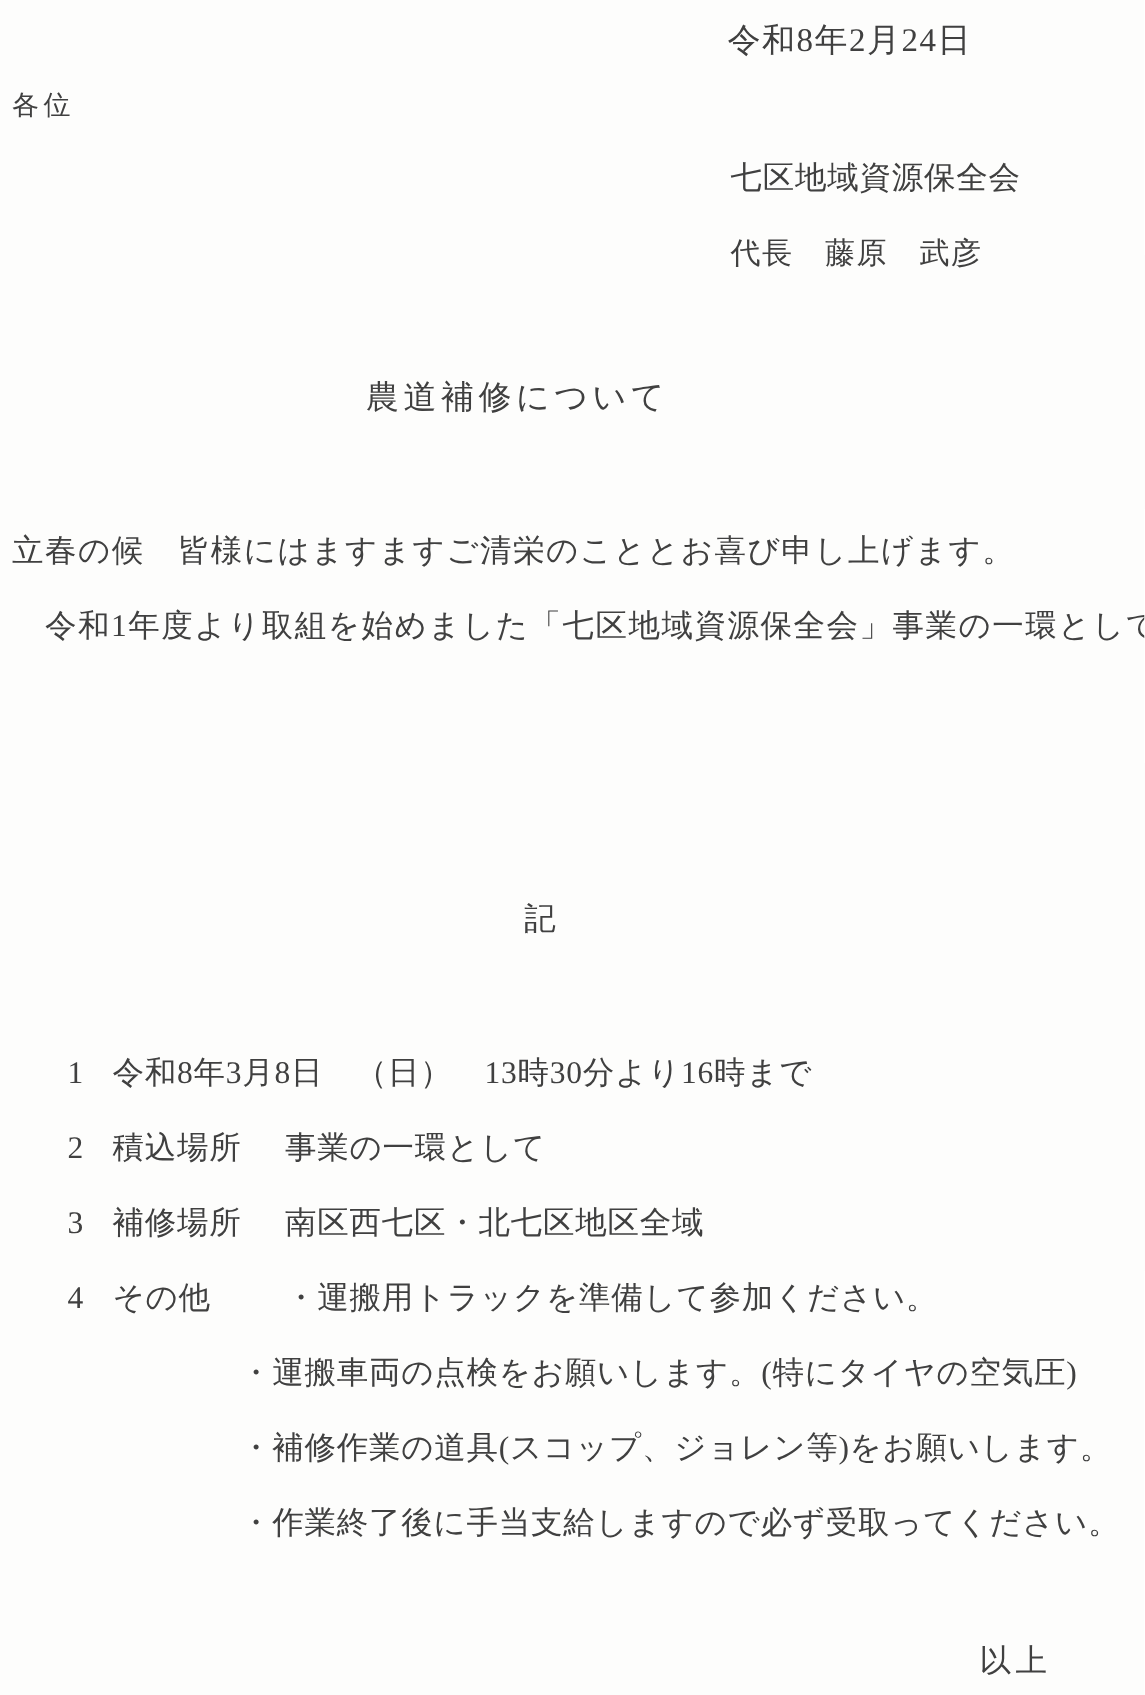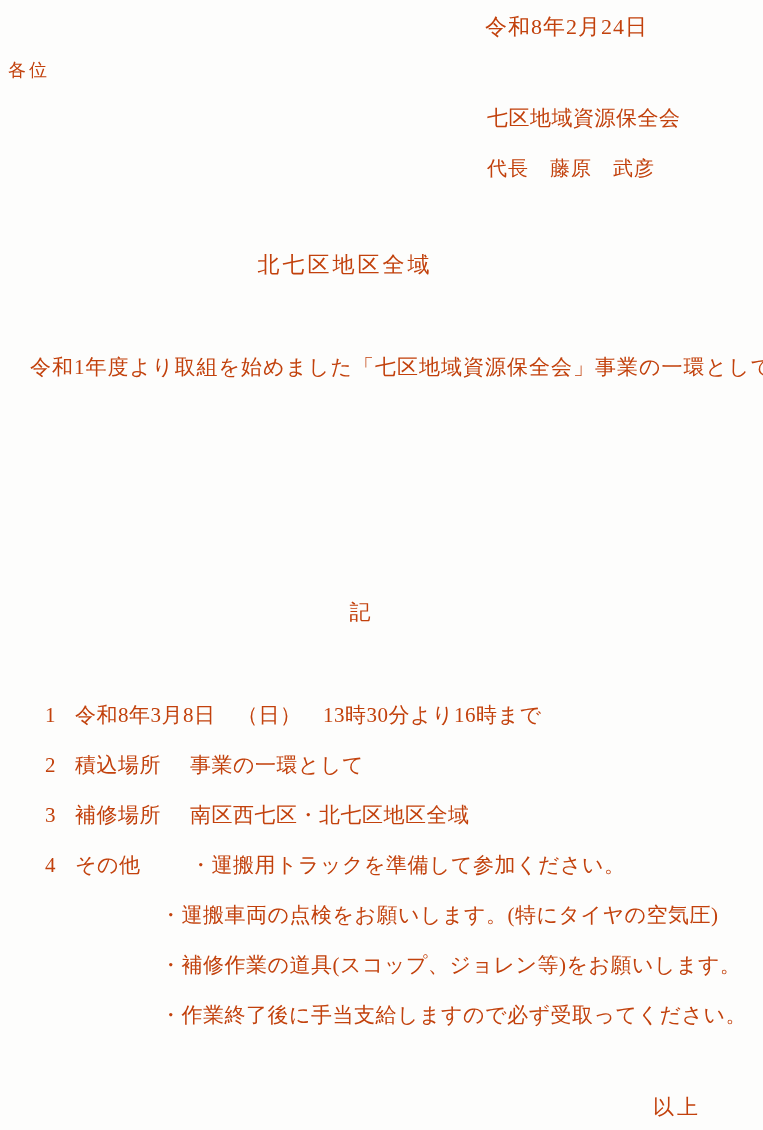--- a/index.html
+++ b/index.html
@@ -6,21 +6,21 @@
     margin: 0;
     padding: 0;
     background: #ffffff;
   }
   .page {
     position: relative;
     width: 763px;
     height: 1130px;
     background: #fdfdfc;
     font-family: "Liberation Serif", "DejaVu Serif", serif;
-    color: #c2410c;
+    color: #404040;
     overflow: hidden;
   }
   .date {
     position: absolute;
     top: 12px;
     left: 485px;
     font-size: 22px;
     letter-spacing: 1px;
     white-space: pre;
   }
@@ -127,23 +127,24 @@
 <div class="page">
 
   <div class="date">令和8年2月24日</div>
 
   <div class="recipient">各位</div>
 
   <div class="sender-org">七区地域資源保全会</div>
 
   <div class="sender-person">代長　藤原　武彦</div>
 
-  <div class="title">北七区地区全域</div>
+  <div class="title">農道補修について</div>
 
   <div class="body-lines">
+    <div class="body-line">立春の候　皆様にはますますご清栄のこととお喜び申し上げます。</div>
     <div class="body-line">　令和1年度より取組を始めました「七区地域資源保全会」事業の一環として</div>
   </div>
 
   <div class="record-marker">記</div>
 
   <div class="items">
 
     <div class="item-row">
       <span class="item-num">1</span>
       <span class="item-value">令和8年3月8日　（日）　13時30分より16時まで</span>

